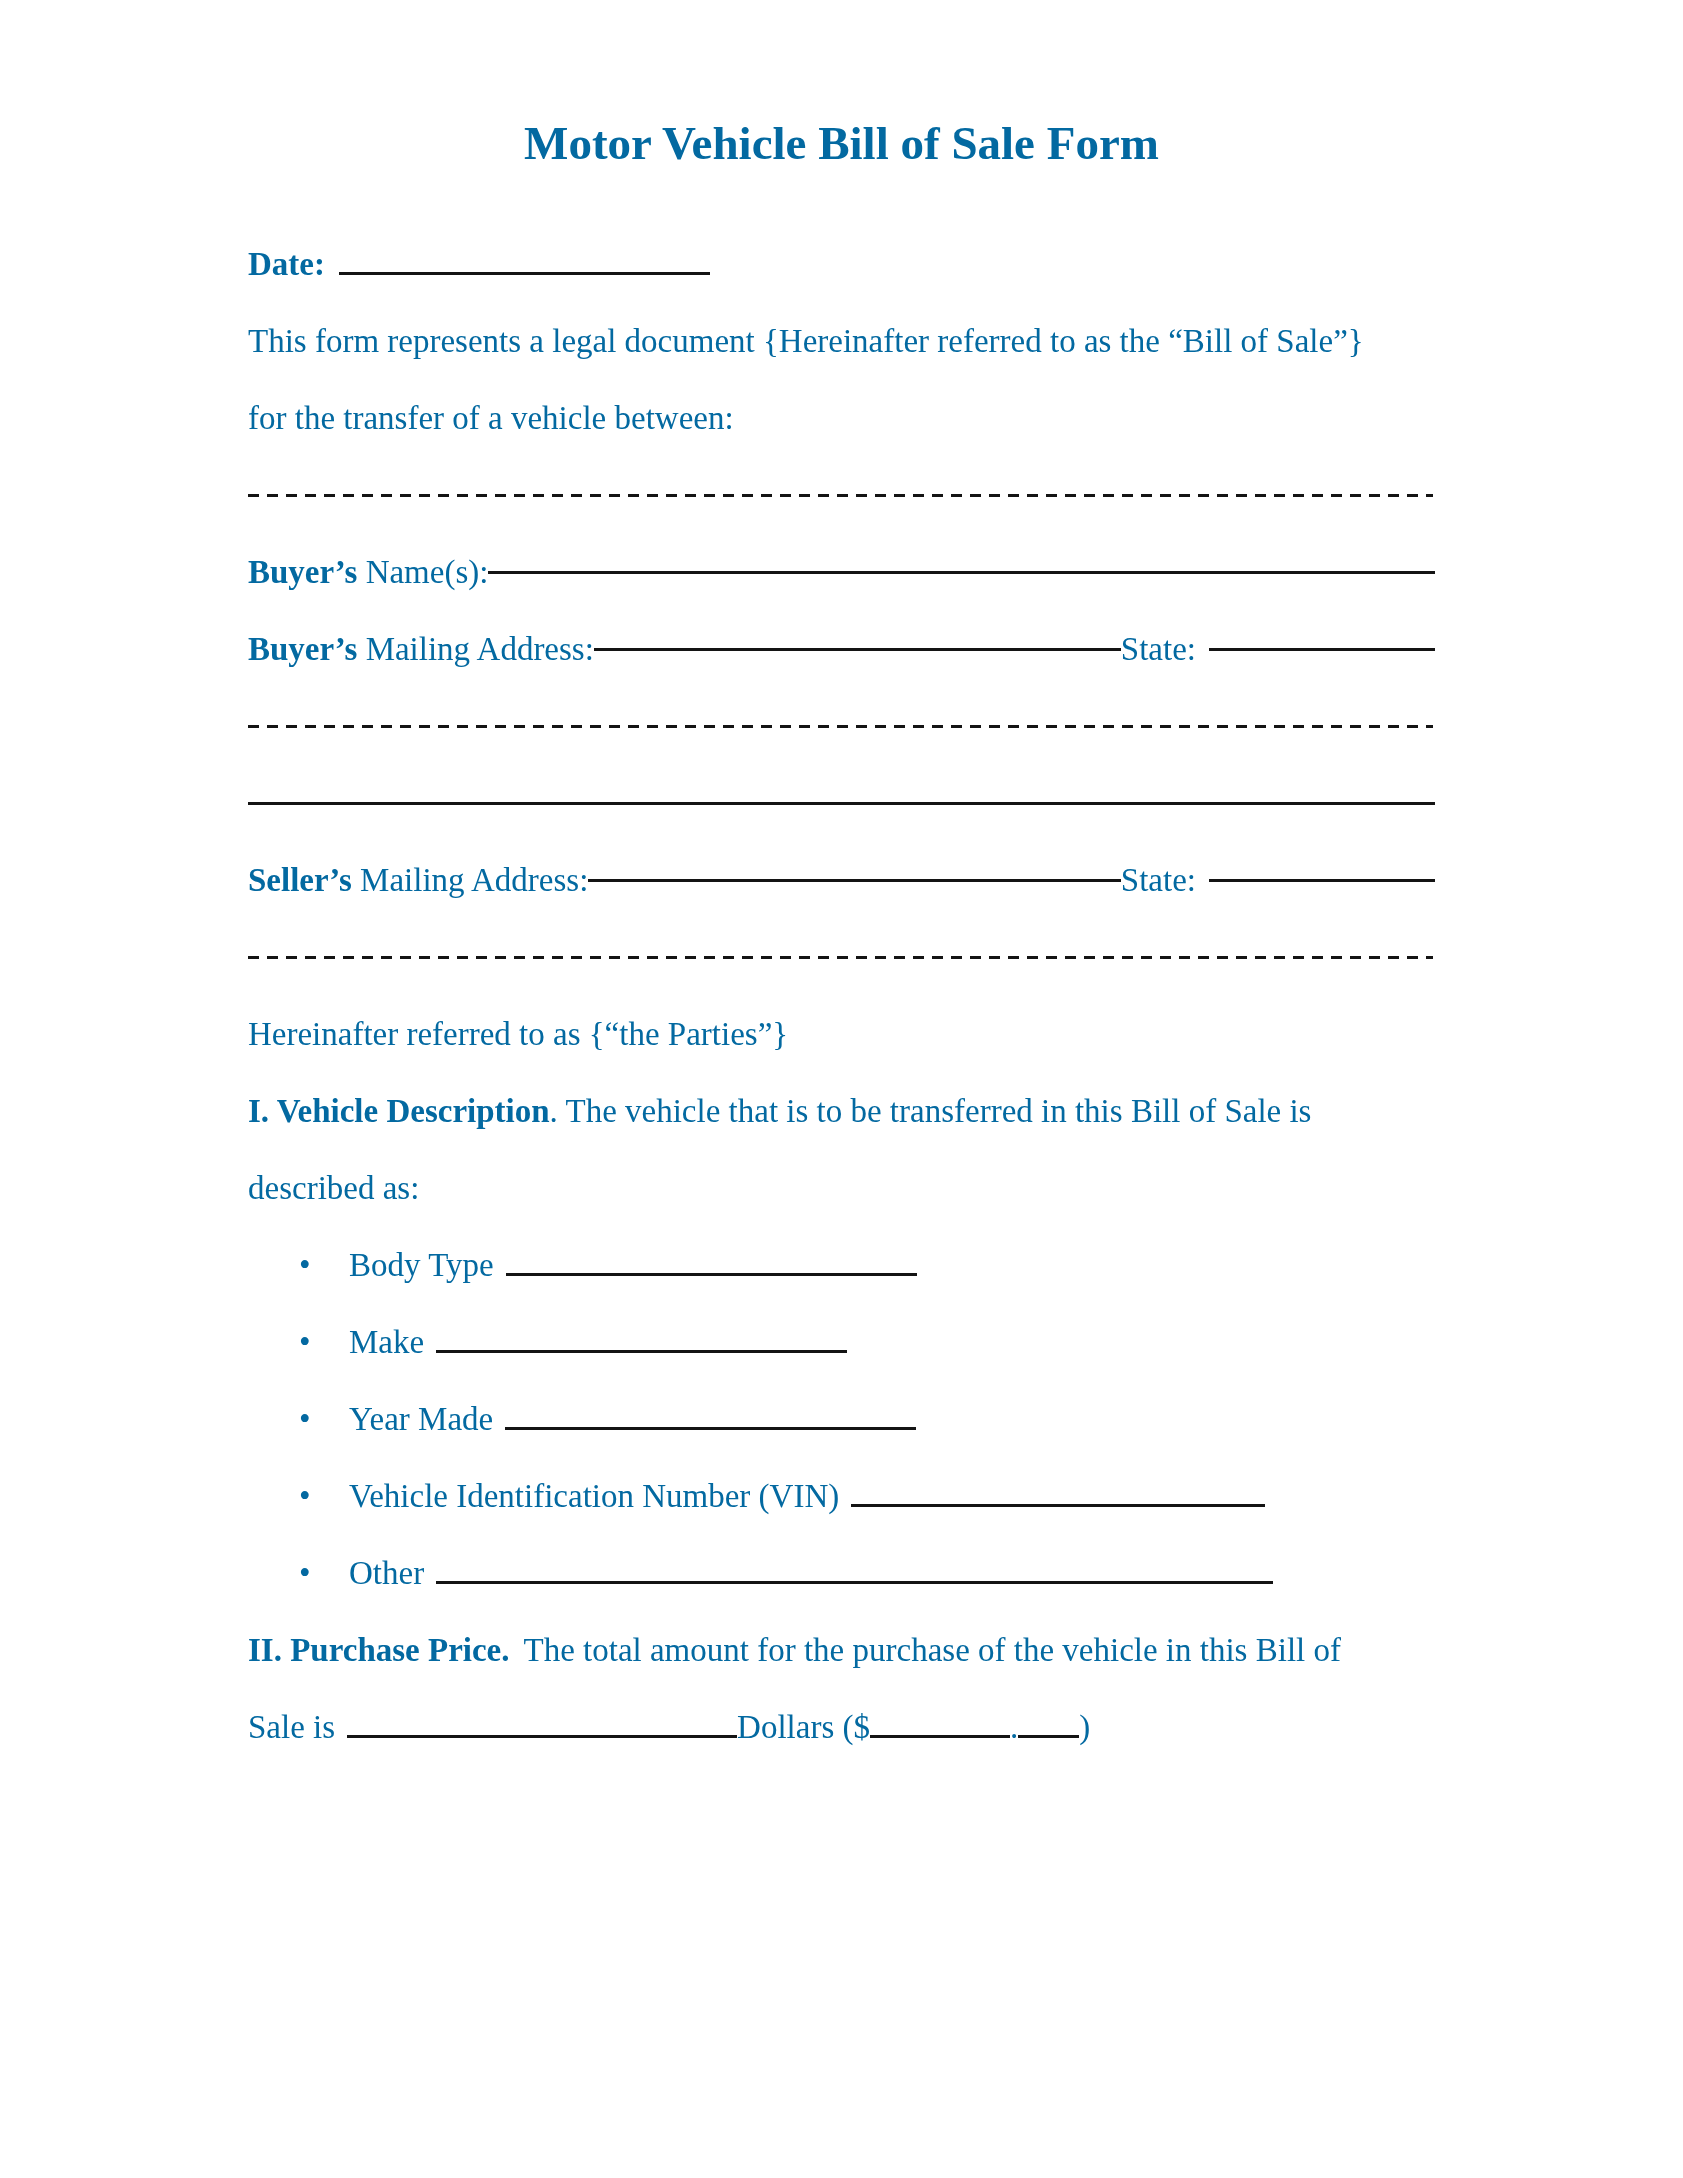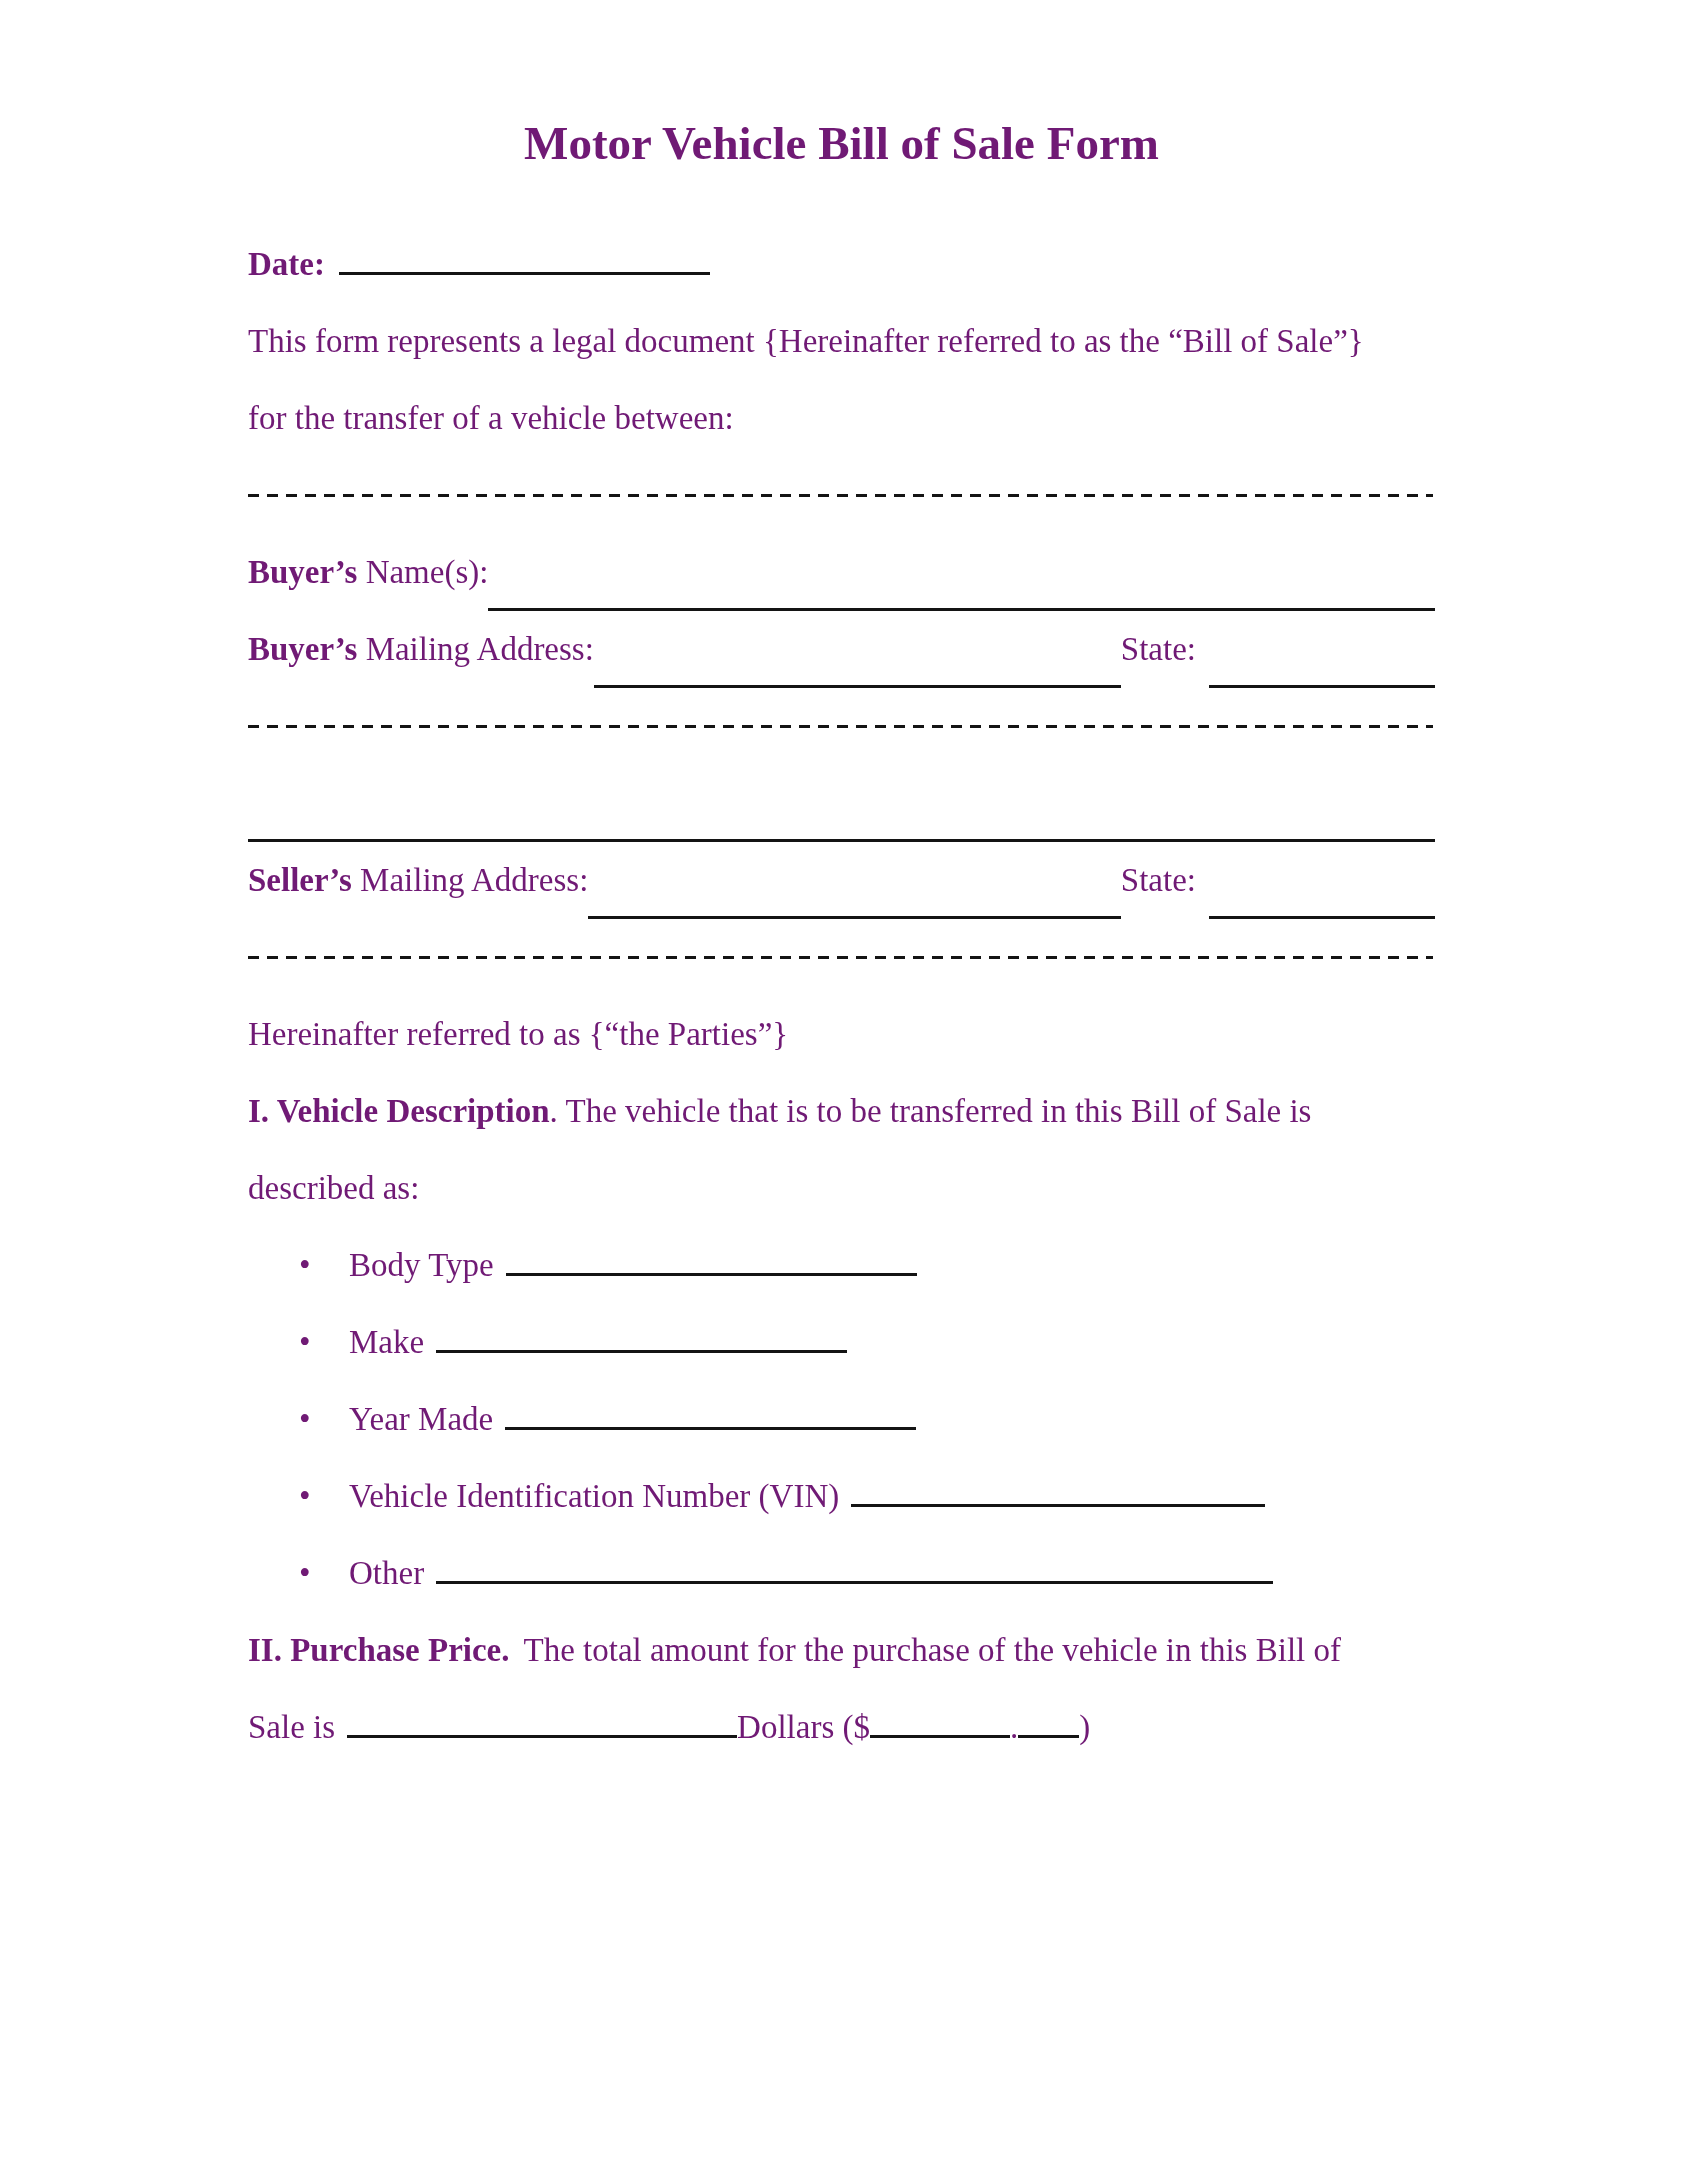--- a/index.html
+++ b/index.html
@@ -1,38 +1,38 @@
 <!DOCTYPE html>
 <html><head>
 <meta charset="utf-8">
 <style>
   html, body { margin:0; padding:0; background:#ffffff; }
   .page {
     position:relative;
     width:1683px; height:2178px;
     background:#ffffff;
-    color:#701a75;
+    color:#0369a1;
     font-family:"Liberation Serif", serif;
     font-size:33px;
     overflow:hidden;
   }
   .content { padding:111px 248px 0 248px; }
   .title {
     font-size:47px;
     line-height:65px;
     font-weight:700;
     text-align:center;
     margin:0 0 50px 0;
   }
   .line {
     line-height:77px;
     height:77px;
     white-space:nowrap;
   }
-  .frow { display:flex; align-items:flex-end;font-family:Liberation Serif, serif; }
+  .frow { display:flex; align-items:center;font-family:Liberation Serif, serif; }
   .frow > .lbl { flex:0 0 auto; }
   b, .b { font-weight:700; }
   .u {
     display:inline-block;
     height:0;
     border-bottom:3px solid #141414;
     vertical-align:baseline;
   }
   .grow { flex:1 1 auto; }
   .w228 { flex:0 0 auto; width:226px; margin-left:13px; }

